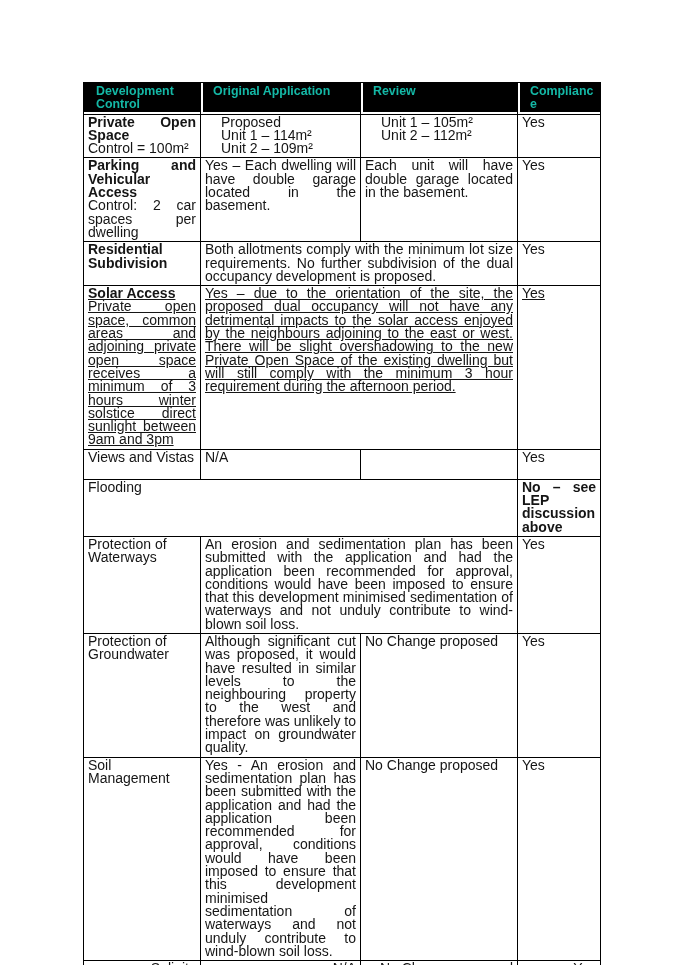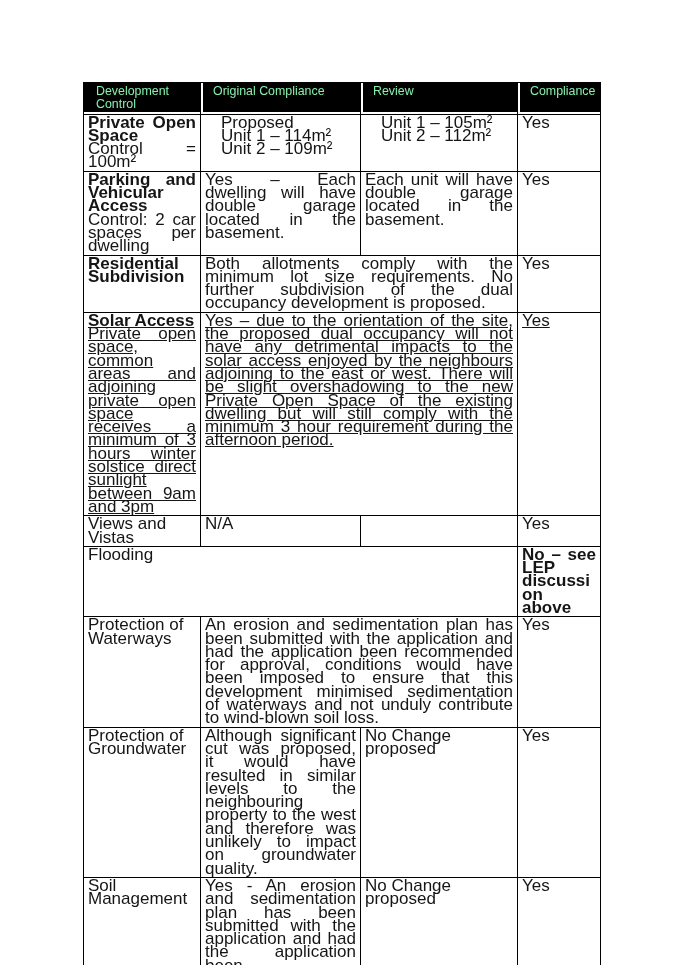--- a/index.html
+++ b/index.html
@@ -23,30 +23,30 @@
   }
   col.c-control  { width: 117px; }
   col.c-original { width: 160px; }
   col.c-review   { width: 157px; }
   col.c-comply   { width: 83px; }
 
   td, th {
     border: 1.5px solid #000;
     vertical-align: top;
     padding: 1px 4px 2px 4px;
-    font-size: 17px;
+    font-size: 14px;
     line-height: 13.3px;
     word-wrap: break-word;
   }
   th {
     background: #000;
-    color: #86efac;
+    color: #14b8a6;
     text-align: left;
     font-size: 12.4px;
-    font-weight: normal;
+    font-weight: bold;
     padding-top: 2px;
     box-shadow: inset 0 -2px 0 #fff;
     padding-left: 12px;
   }
   th + th { box-shadow: inset 2px 0 0 #fff, inset 0 -2px 0 #fff; }
 
   .b    { font-weight: bold; }
   .just { text-align: justify; }
   .pre  { white-space: pre-line; padding-left: 20px; }
 
@@ -71,21 +71,21 @@
   <table class="doc-table">
     <colgroup>
       <col class="c-control">
         <col class="c-original">
         <col class="c-review">
         <col class="c-comply">
     </colgroup>
     <thead>
       <tr class="h-header">
         <th>Development Control</th>
-        <th>Original Compliance</th>
+        <th>Original Application</th>
         <th>Review</th>
         <th>Compliance</th>
       </tr>
     </thead>
     <tbody>
       <tr class="r0">
         <td>
           <div class="b just">Private Open Space</div>
           <div class="just">Control = 100m²</div>
         </td>

